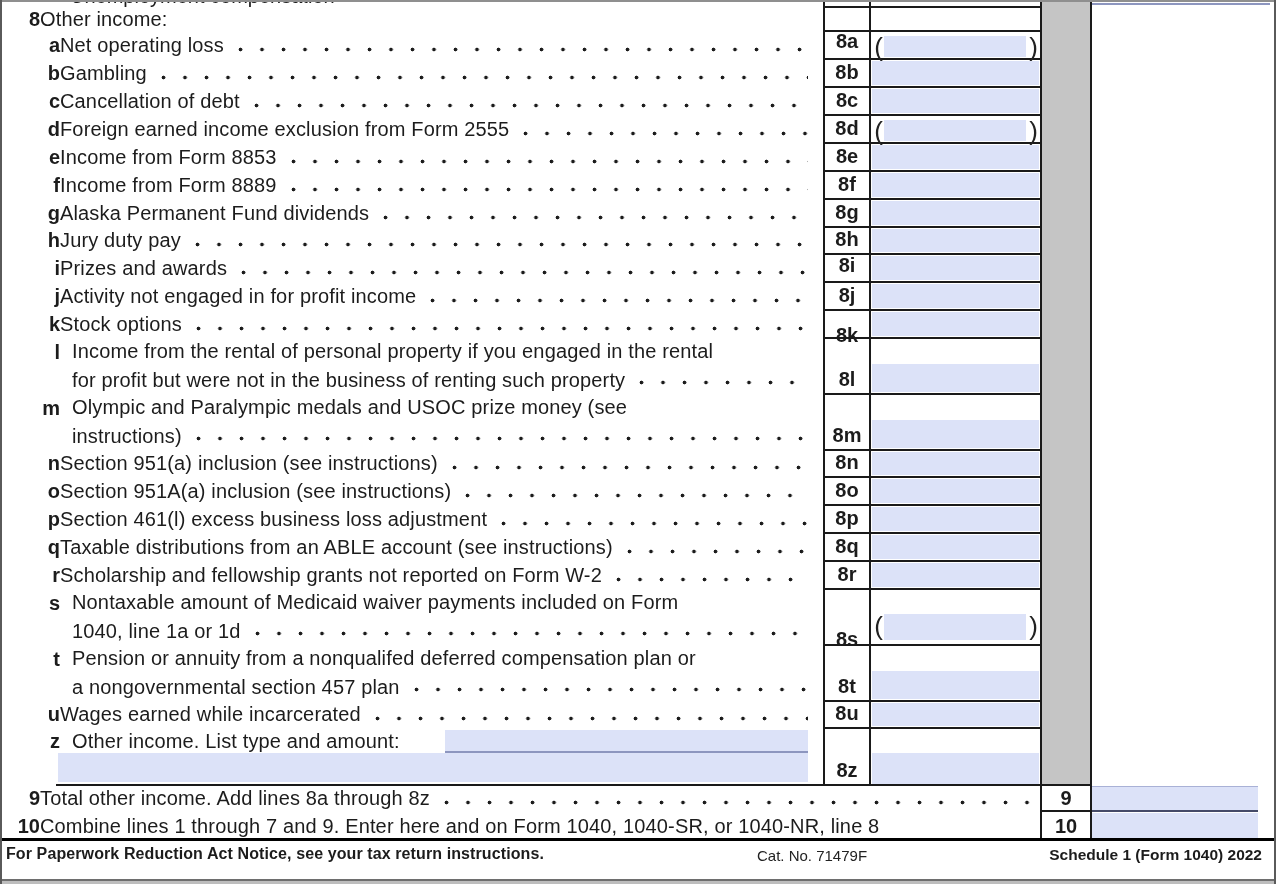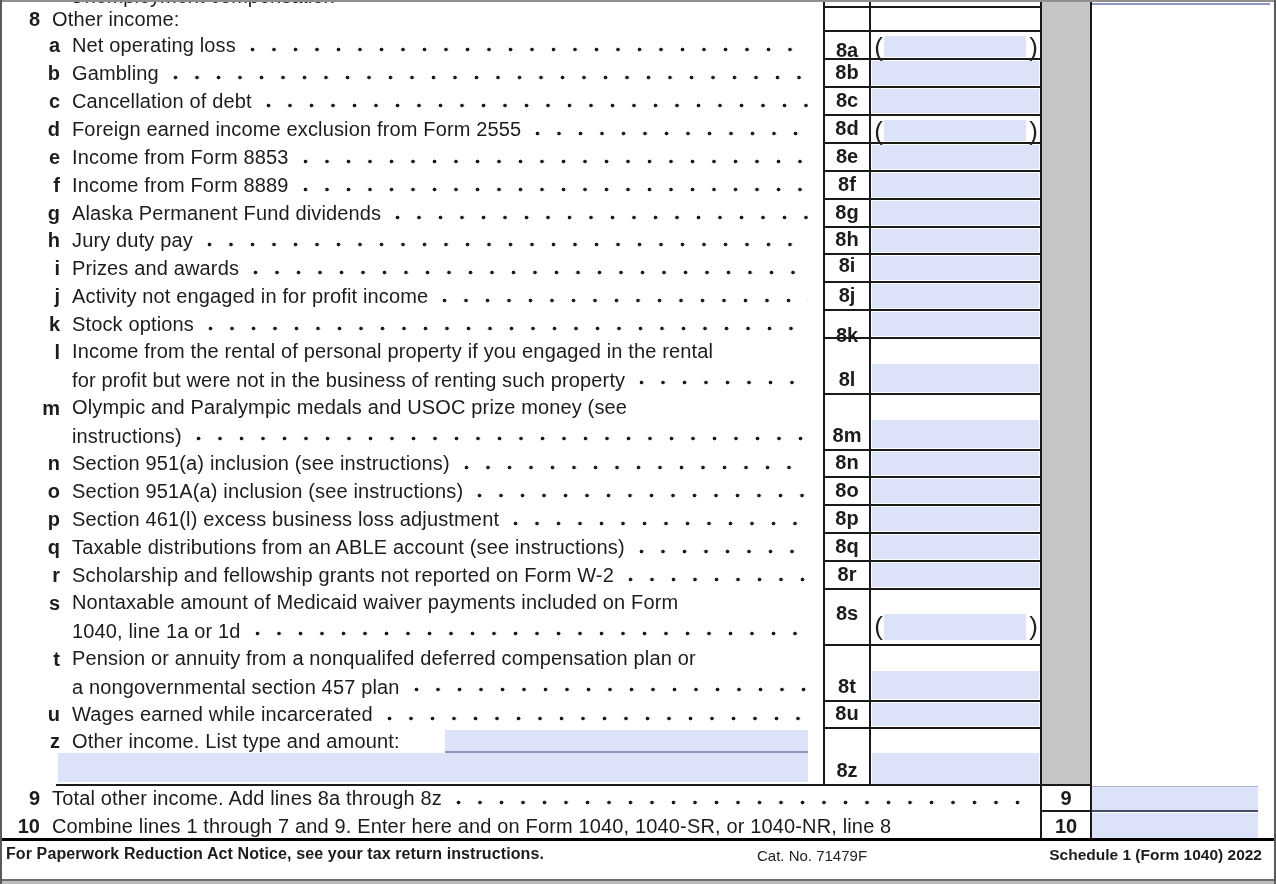--- a/index.html
+++ b/index.html
@@ -7,21 +7,21 @@
         font-family:"Liberation Sans","DejaVu Sans",sans-serif;color:#1c1c1c;}
   .abs{position:absolute;}
   
   .line{position:absolute;background:#1a1a1a;}
   .grayline{position:absolute;background:#8f8f8f;}
   .bluerule{position:absolute;background:#8d96bf;}
   
   .drow{position:absolute;left:14px;display:flex;align-items:center;}
   .lnum{flex:0 0 26px;text-align:right;font-weight:bold;font-size:20px;}
   .ltr{flex:0 0 46px;text-align:right;font-weight:bold;font-size:20px;}
-  .dtext{margin-left:12px;font-size:20px;letter-spacing:.15px;white-space:nowrap;}
+  .dtext{font-size:20px;letter-spacing:.15px;white-space:nowrap;}
   .dots{flex:1 1 auto;align-self:flex-end;height:5px;margin:0 2px 7px 14px;
         background-image:radial-gradient(circle at 2.5px 2.5px,#1b1b1b 1.6px,rgba(0,0,0,0) 2.2px);
         background-size:21.5px 5px;background-repeat:repeat-x;}
   .drow2{position:absolute;left:14px;width:796px;}
   .ltr2{position:absolute;left:0;top:3px;width:46px;text-align:right;font-weight:bold;font-size:20px;}
   .jline{position:absolute;left:58px;right:0;top:2px;font-size:20px;letter-spacing:.15px;
          text-align:justify;text-align-last:justify;white-space:nowrap;
          display:flex;justify-content:space-between;}
   .jline span{flex:0 0 auto;}
   .l2{position:absolute;left:58px;right:0;bottom:2px;display:flex;align-items:center;}
@@ -220,39 +220,39 @@
     <span class="dots"></span>
   </div>
 
   <div class="drow2" style="top:728px;height:57px;">
     <span class="ltr2" style="top:2px;">z</span>
     <span class="dtext abs" style="left:58px;top:2px;margin-left:0;">Other income. List type and amount:</span>
     <div class="zf" style="left:431px;top:2px;width:363px;height:21px;border-bottom:2px solid #8d96bf;"></div>
     <div class="zf" style="left:44px;top:25px;width:750px;height:29px;"></div>
   </div>
 
-  <div class="lbl" style="top:31px;height:34px;text-decoration:underline;">8a</div>
+  <div class="lbl" style="top:22px;height:34px;">8a</div>
   <div class="lbl" style="top:59px;height:28px;">8b</div>
   <div class="lbl" style="top:87px;height:28px;">8c</div>
   <div class="lbl" style="top:115px;height:28px;">8d</div>
   <div class="lbl" style="top:143px;height:28px;">8e</div>
   <div class="lbl" style="top:171px;height:28px;">8f</div>
   <div class="lbl" style="top:199px;height:28px;">8g</div>
   <div class="lbl" style="top:227px;height:27px;">8h</div>
   <div class="lbl" style="top:254px;height:26px;">8i</div>
   <div class="lbl" style="top:282px;height:28px;">8j</div>
   <div class="lbl" style="top:310px;height:40px;">8k</div>
   <div class="lbl" style="top:338px;height:56px;">8l</div>
   <div class="lbl" style="top:394px;height:56px;">8m</div>
   <div class="lbl" style="top:450px;height:27px;">8n</div>
   <div class="lbl" style="top:477px;height:28px;">8o</div>
   <div class="lbl" style="top:505px;height:28px;">8p</div>
   <div class="lbl" style="top:533px;height:28px;">8q</div>
   <div class="lbl" style="top:561px;height:28px;">8r</div>
-  <div class="lbl" style="top:589px;height:39px;">8s</div>
+  <div class="lbl" style="top:615px;height:39px;">8s</div>
   <div class="lbl" style="top:645px;height:56px;">8t</div>
   <div class="lbl" style="top:701px;height:27px;">8u</div>
   <div class="lbl" style="top:728px;height:57px;">8z</div>
 
   <span class="par" style="top:33px;left:872px;">(</span>
   <div class="fldp" style="top:36px;height:21px;"></div>
   <span class="par" style="top:33px;left:1027px;">)</span>
 
   <div class="fld" style="top:61px;height:24px;"></div>
   <div class="fld" style="top:89px;height:24px;"></div>

